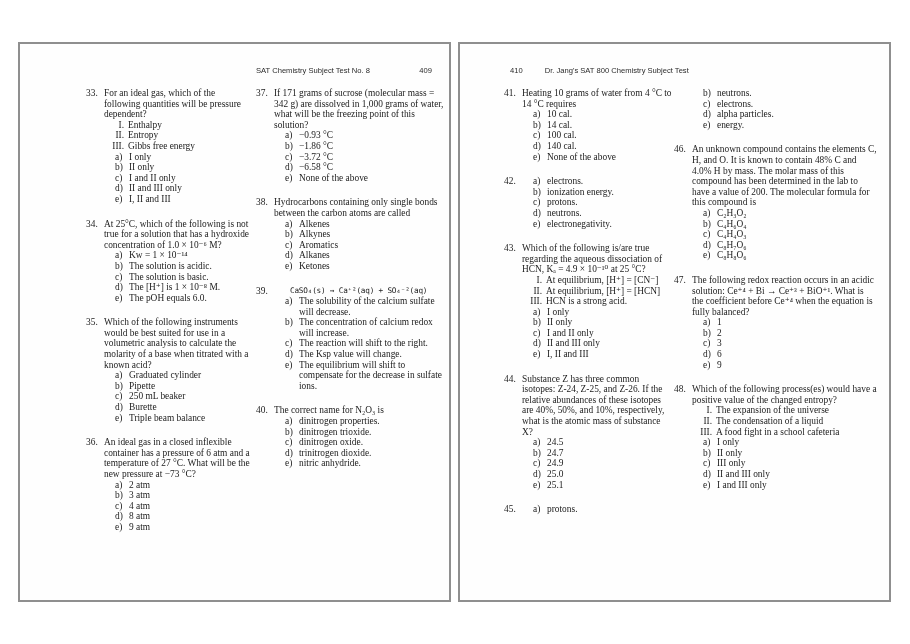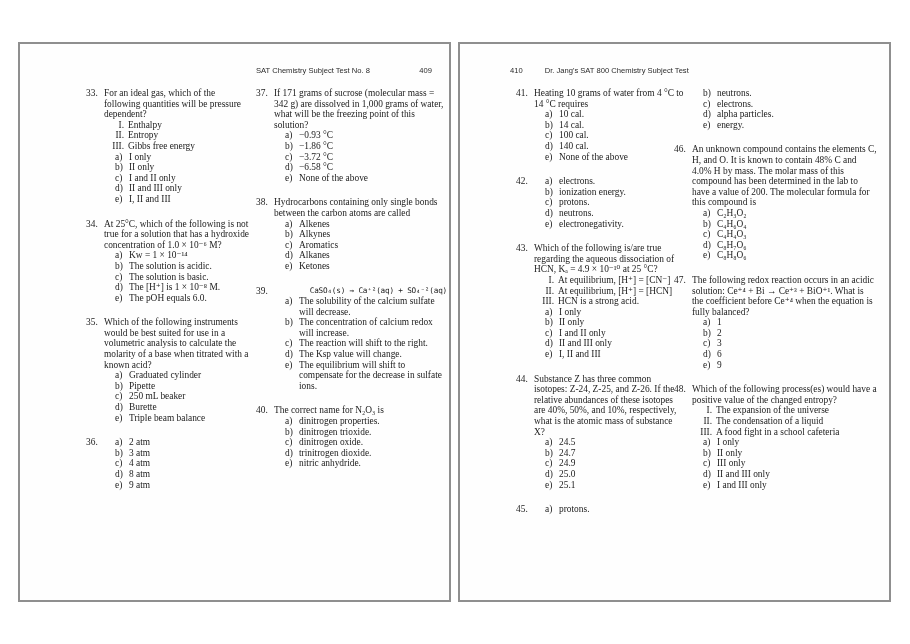--- a/index.html
+++ b/index.html
@@ -19,28 +19,28 @@
     position:absolute;top:22px;
     font-family:"Liberation Sans","DejaVu Sans",sans-serif;
     font-size:7.6px;line-height:9px;color:#2a2a2a;display:flex;
   }
   .page--left .page-header{left:236px;width:176px;justify-content:space-between}
   .page--right .page-header{left:50px}
   .page--right .page-header .hdr-num{margin-right:22px}
   .col{position:absolute;top:44px;font-size:9.4px;line-height:10.6px}
   .page--left .col-1{left:66px;width:167px}
   .page--left .col-2{left:236px;width:191px}
-  .page--right .col-1{left:56px;width:169px}
+  .page--right .col-1{left:44px;width:169px}
   .page--right .col-2{left:214px;width:203px}
   .q{display:flex;margin-bottom:14px}
   .q-num{width:18px;flex:none}
   .q-body{flex:1;min-width:0}
   .q-eq{
     font-family:"DejaVu Sans Mono",monospace;
-    font-size:7.7px;letter-spacing:-0.2px;white-space:nowrap;margin-left:16px;text-align:right;
+    font-size:7.7px;letter-spacing:-0.2px;white-space:nowrap;margin-left:16px;
   }
   .sub{display:flex}
   .sub-n{flex:none;width:20px;text-align:right;margin-right:4px}
   .sub-t{flex:1;min-width:0}
   .opt{display:flex}
   .opt-l{flex:none;width:14px;margin-left:11px}
   .opt-t{flex:1;min-width:0}
 </style>
 </head>
 <body>
@@ -139,20 +139,21 @@
             </div>
             <div class="opt">
               <span class="opt-l">e)</span>
               <span class="opt-t">Triple beam balance</span>
             </div>
           </div>
         </div>
         <div class="q">
           <div class="q-num">36.</div>
           <div class="q-body">
+            <div class="q-text">An ideal gas in a closed inflexible container has a pressure of 6 atm and a temperature of 27 °C. What will be the new pressure at −73 °C?</div>
             <div class="opt">
               <span class="opt-l">a)</span>
               <span class="opt-t">2 atm</span>
             </div>
             <div class="opt">
               <span class="opt-l">b)</span>
               <span class="opt-t">3 atm</span>
             </div>
             <div class="opt">
               <span class="opt-l">c)</span>

